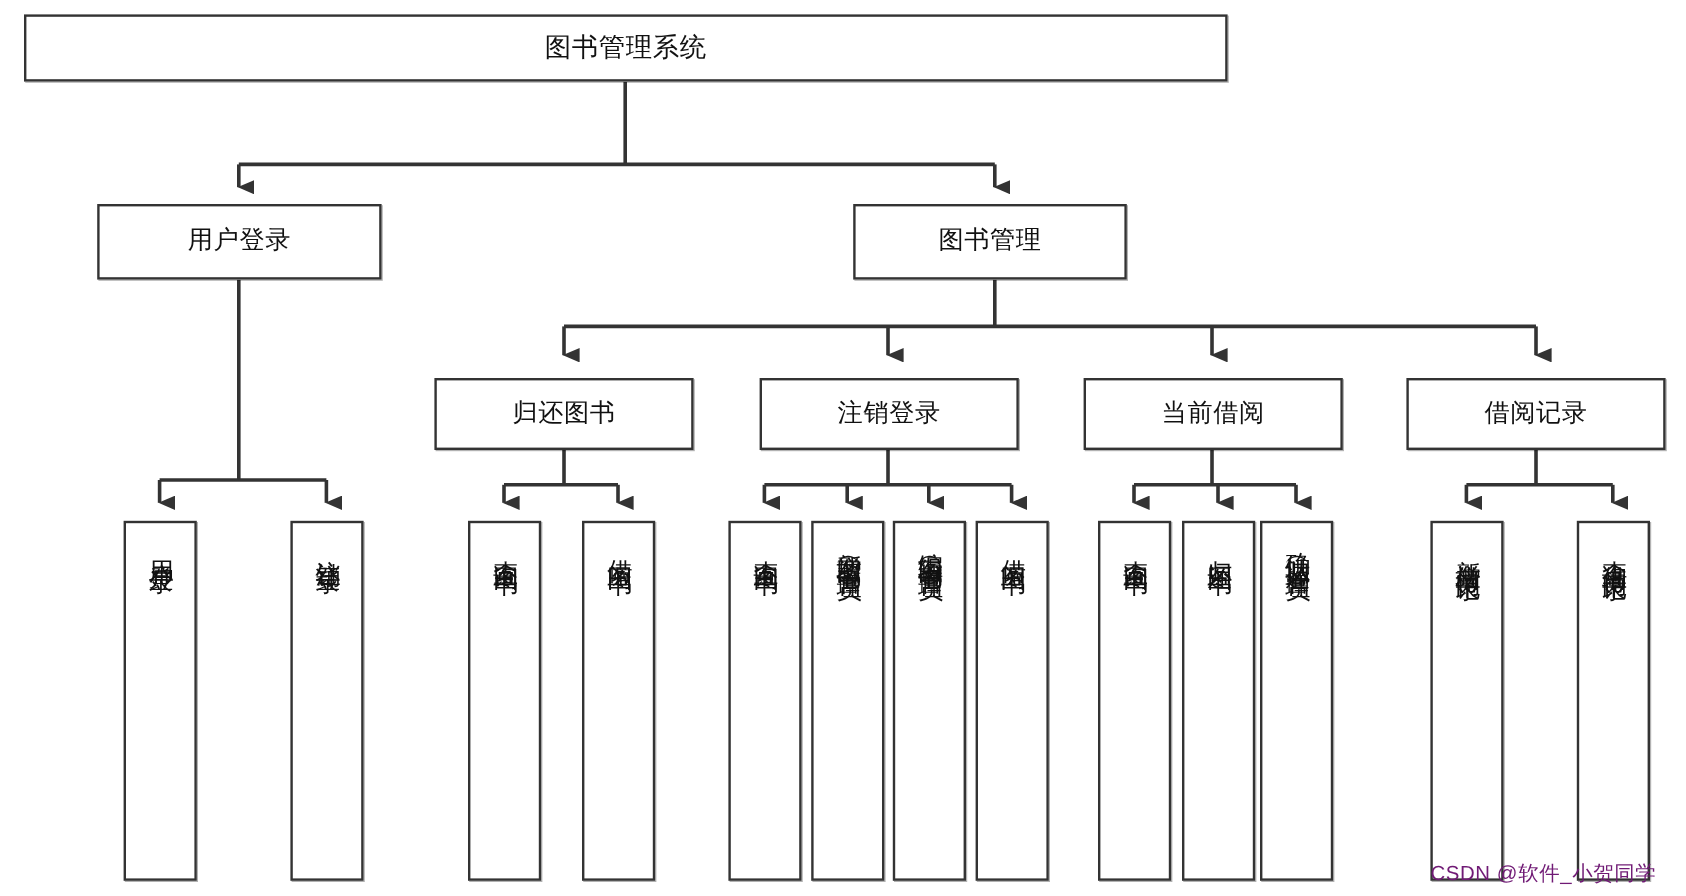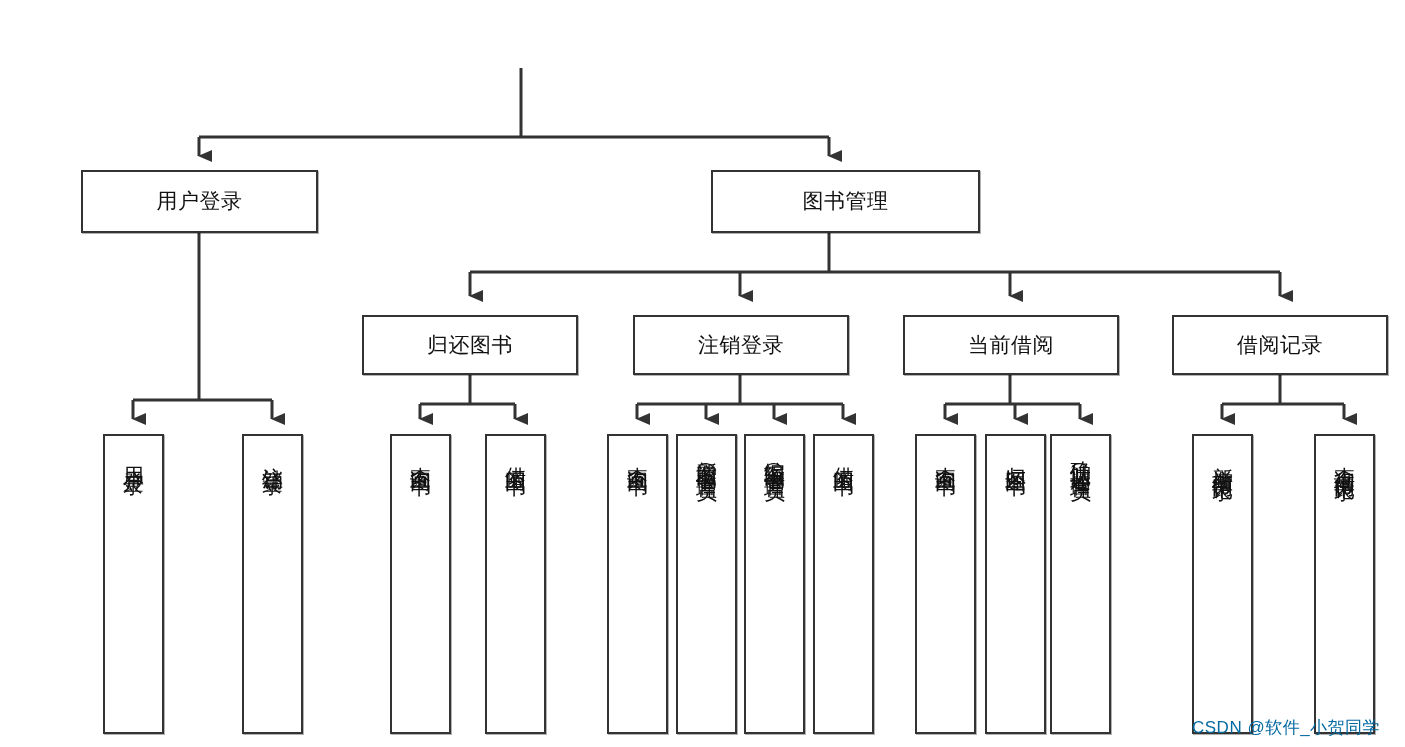--- a/index.html
+++ b/index.html
@@ -56,21 +56,21 @@
     writing-mode:vertical-rl;
     text-orientation:upright;
     font-size:21px;
     line-height:1.05;
     letter-spacing:3px;
     max-height:270px;
   }
   .watermark{
     position:absolute;
     font-size:17px;
-    color:#0369a1;
+    color:#701a75;
     white-space:nowrap;
     z-index:5;
     letter-spacing:0.5px;
   }
 </style>
 </head>
 <body>
 
 <div id="canvas">
 
@@ -117,26 +117,29 @@
       <path d="M1015,404 L1015,419" marker-end="url(#arrow)"></path>
       <path d="M1080,404 L1080,419" marker-end="url(#arrow)"></path>
 
       <path d="M1280,375 L1280,404"></path>
       <path d="M1222,404 L1344,404"></path>
       <path d="M1222,404 L1222,419" marker-end="url(#arrow)"></path>
       <path d="M1344,404 L1344,419" marker-end="url(#arrow)"></path>
     </g>
   </svg>
 
+  <div class="node horiz root" style="left:20px; top:12px; width:1003px; height:56px;">
+    <span class="label">图书管理系统</span>
+  </div>
 
   <div class="node horiz" style="left:81px; top:170px; width:237px; height:63px;">
     <span class="label">用户登录</span>
   </div>
 
-  <div class="node horiz" style="left:711px; top:170px; width:269px; height:63px;">
+  <div class="node horiz" style="left:711px; top:170px; width:228px; height:63px;">
     <span class="label">图书管理</span>
   </div>
 
   <div class="node horiz" style="left:362px; top:315px; width:216px; height:60px;">
     <span class="label">归还图书</span>
   </div>
 
   <div class="node horiz" style="left:633px; top:315px; width:216px; height:60px;">
     <span class="label">注销登录</span>
   </div>

